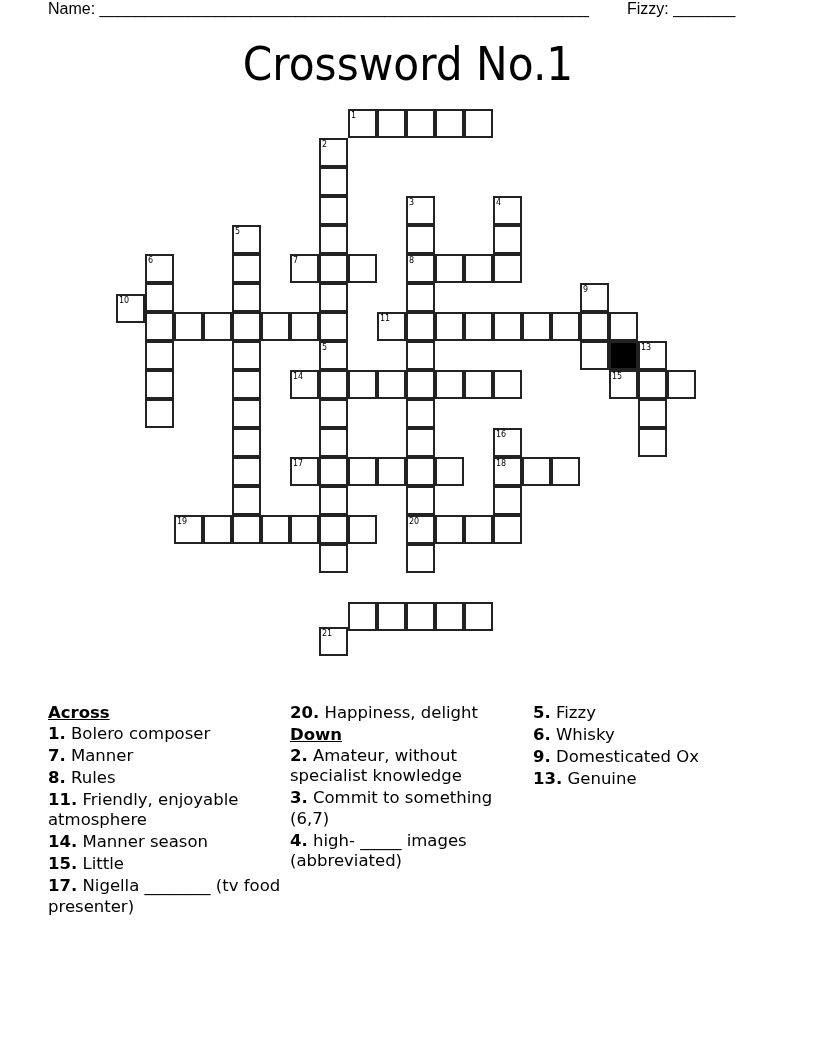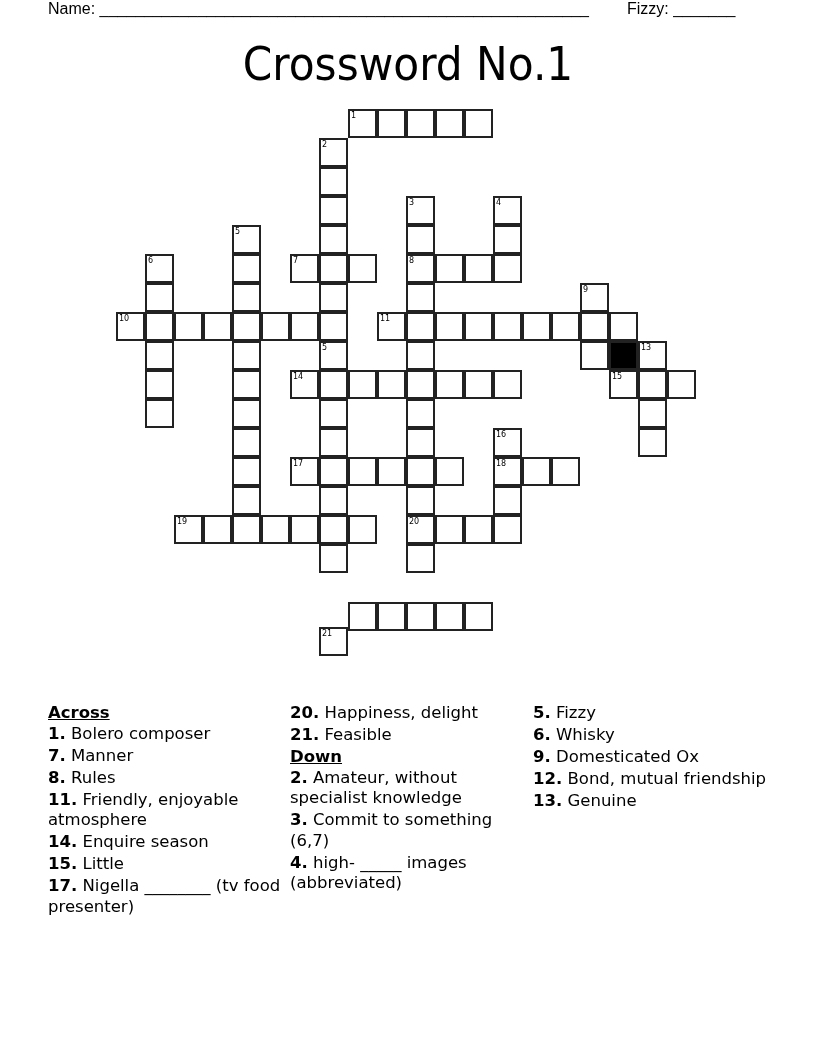--- a/index.html
+++ b/index.html
@@ -94,21 +94,21 @@
       <span class="num">7</span>
     </div>
     <div class="cell" style="left: 349px; top: 255px;"></div>
     <div class="cell" style="left: 436px; top: 255px;"></div>
     <div class="cell" style="left: 465px; top: 255px;"></div>
     <div class="cell" style="left: 581px; top: 284px;">
       <span class="num">9</span>
     </div>
     <div class="cell" style="left: 581px; top: 313px;"></div>
     <div class="cell" style="left: 581px; top: 342px;"></div>
-    <div class="cell" style="left: 117px; top: 313px;">
+    <div class="cell" style="left: 117px; top: 295px;">
       <span class="num">10</span>
     </div>
     <div class="cell" style="left: 175px; top: 313px;"></div>
     <div class="cell" style="left: 204px; top: 313px;"></div>
     <div class="cell" style="left: 262px; top: 313px;"></div>
     <div class="cell" style="left: 291px; top: 313px;"></div>
     <div class="cell" style="left: 378px; top: 313px;">
       <span class="num">11</span>
     </div>
     <div class="cell" style="left: 436px; top: 313px;"></div>
@@ -180,33 +180,31 @@
     <div class="cell" style="left: 465px; top: 603px;"></div>
     <div class="cell black" style="left: 610px; top: 342px;"></div>
   </div>
 
 <div class="clues col1">
   <div class="heading">Across</div>
   <div class="clue"><b>1.</b> <span>Bolero composer</span></div>
   <div class="clue"><b>7.</b> <span>Manner</span></div>
   <div class="clue"><b>8.</b> <span>Rules</span></div>
   <div class="clue"><b>11.</b> <span>Friendly, enjoyable atmosphere</span></div>
-  <div class="clue"><b>14.</b> <span>Enquire season</span></div>
+  <div class="clue"><b>14.</b> <span>Manner season</span></div>
   <div class="clue"><b>15.</b> <span>Little</span></div>
   <div class="clue"><b>17.</b> <span>Nigella ________ (tv food presenter)</span></div>
 </div>
 
 <div class="clues col2">
   <div class="clue"><b>20.</b> <span>Happiness, delight</span></div>
-  <div class="clue"><b>21.</b> <span>Feasible</span></div>
   <div class="heading">Down</div>
   <div class="clue"><b>2.</b> <span>Amateur, without specialist knowledge</span></div>
   <div class="clue"><b>3.</b> <span>Commit to something (6,7)</span></div>
   <div class="clue"><b>4.</b> <span>high- _____ images (abbreviated)</span></div>
 </div>
 
 <div class="clues col3">
   <div class="clue"><b>5.</b> <span>Fizzy</span></div>
   <div class="clue"><b>6.</b> <span>Whisky</span></div>
   <div class="clue"><b>9.</b> <span>Domesticated Ox</span></div>
-  <div class="clue"><b>12.</b> <span>Bond, mutual friendship</span></div>
   <div class="clue"><b>13.</b> <span>Genuine</span></div>
 </div>
 
 </body></html>

